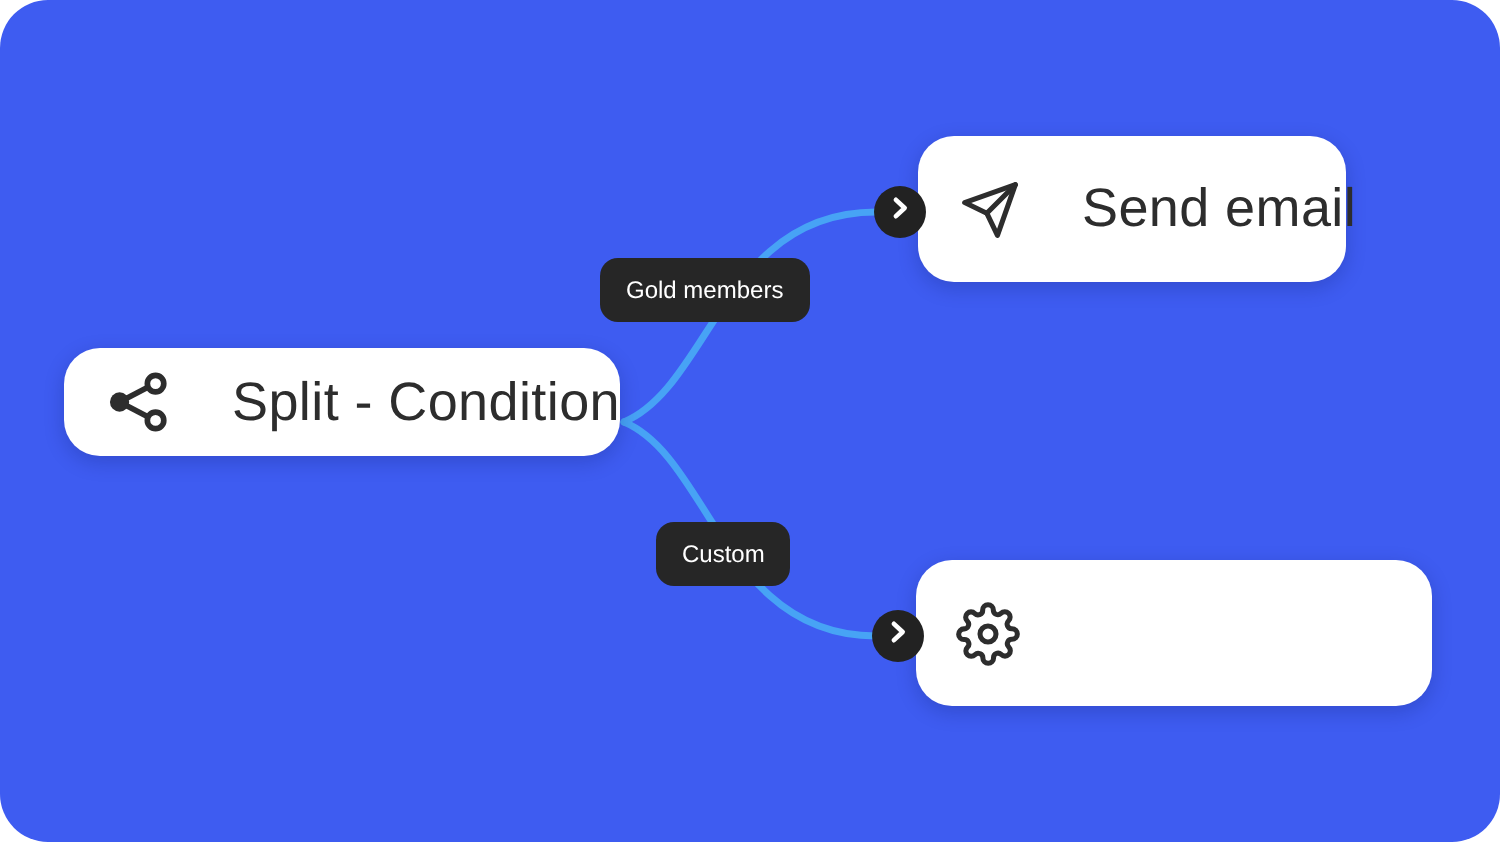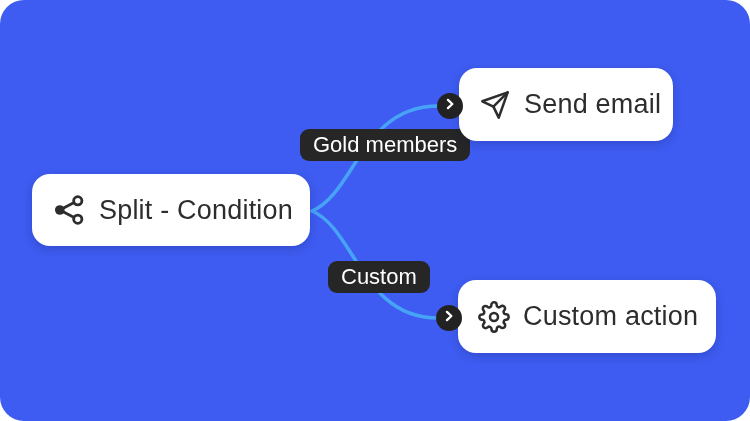--- a/index.html
+++ b/index.html
@@ -13,45 +13,45 @@
     font-family:"Liberation Sans","DejaVu Sans",sans-serif;
   }
   .connectors{position:absolute;left:0;top:0;width:750px;height:421px;z-index:1;}
   .connectors path{stroke:var(--connector,#47A3F5);stroke-width:3.5;fill:none;stroke-linecap:round;}
   .branch-pill{
     position:absolute;z-index:2;
     display:inline-flex;align-items:center;
     height:31px;padding:16px 13px;
     background:var(--pill-bg,#262626);
     color:var(--pill-text,#fff);
-    font-size:22px;line-height:1;
+    font-size:12px;line-height:1;
     border-radius:9px;
     white-space:nowrap;
   }
   .node{
     position:absolute;z-index:3;
-    display:flex;align-items:center;gap:13px;
+    display:flex;align-items:center;gap:30px;
     background:var(--node-bg,#fff);
     border-radius:18px;
     padding-left:20px;
     box-shadow:0 3px 10px rgba(10,20,80,0.22);
   }
   .node-label{
     font-size:27px;color:var(--node-text,#2D2D2D);
     white-space:nowrap;letter-spacing:0.2px;
   }
   .node-icon{flex:0 0 auto;display:flex;align-items:center;justify-content:center;}
   .node-icon svg{display:block;}
   .port-badge{
     position:absolute;z-index:4;
     width:26px;height:26px;border-radius:50%;
     background:var(--badge-bg,#222);
     display:flex;align-items:center;justify-content:center;
   }
-  #node-split{left:32px;top:174px;width:278px;height:72px;}
+  #node-split{left:32px;top:174px;width:278px;height:54px;}
   #node-send{left:459px;top:68px;width:214px;height:73px;}
   #node-custom{left:458px;top:280px;width:258px;height:73px;}
   #pill-gold{left:300px;top:129px;}
   #pill-others{left:328px;top:261px;}
   #badge-send{left:437px;top:93px;}
   #badge-custom{left:436px;top:305px;}
 </style>
 </head>
 <body>
 
@@ -93,21 +93,20 @@
     <span class="node-label">Send email</span>
   </div>
 
   <div class="node" id="node-custom">
     <span class="node-icon">
       <svg width="32" height="32" viewBox="0 0 24 24" fill="none" stroke="#2D2D2D" stroke-width="1.9" stroke-linejoin="round" stroke-linecap="round">
         <circle cx="12" cy="12" r="3"></circle>
         <path d="M19.4 15a1.65 1.65 0 0 0 .33 1.82l.06.06a2 2 0 0 1 0 2.83 2 2 0 0 1-2.83 0l-.06-.06a1.65 1.65 0 0 0-1.82-.33 1.65 1.65 0 0 0-1 1.51V21a2 2 0 0 1-2 2 2 2 0 0 1-2-2v-.09A1.65 1.65 0 0 0 9 19.4a1.65 1.65 0 0 0-1.82.33l-.06.06a2 2 0 0 1-2.83 0 2 2 0 0 1 0-2.83l.06-.06a1.65 1.65 0 0 0 .33-1.82 1.65 1.65 0 0 0-1.51-1H3a2 2 0 0 1-2-2 2 2 0 0 1 2-2h.09A1.65 1.65 0 0 0 4.6 9a1.65 1.65 0 0 0-.33-1.82l-.06-.06a2 2 0 0 1 0-2.83 2 2 0 0 1 2.83 0l.06.06a1.65 1.65 0 0 0 1.82.33H9a1.65 1.65 0 0 0 1-1.51V3a2 2 0 0 1 2-2 2 2 0 0 1 2 2v.09a1.65 1.65 0 0 0 1 1.51 1.65 1.65 0 0 0 1.82-.33l.06-.06a2 2 0 0 1 2.83 0 2 2 0 0 1 0 2.83l-.06.06a1.65 1.65 0 0 0-.33 1.82V9a1.65 1.65 0 0 0 1.51 1H21a2 2 0 0 1 2 2 2 2 0 0 1-2 2h-.09a1.65 1.65 0 0 0-1.51 1z"></path>
       </svg>
     </span>
-    <span class="node-label">Custom action</span>
   </div>
 
   <div class="port-badge" id="badge-send">
     <span>
       <svg width="14" height="14" viewBox="0 0 24 24" fill="none" stroke="#FFFFFF" stroke-width="4" stroke-linecap="round" stroke-linejoin="round">
         <polyline points="8.5 5 16 12 8.5 19"></polyline>
       </svg>
     </span>
   </div>
 

